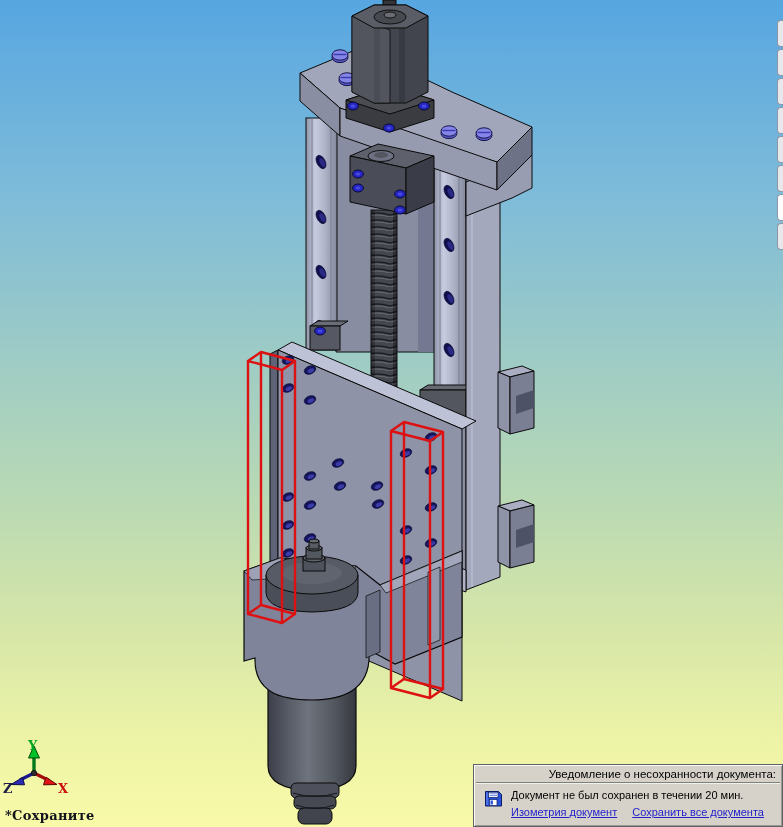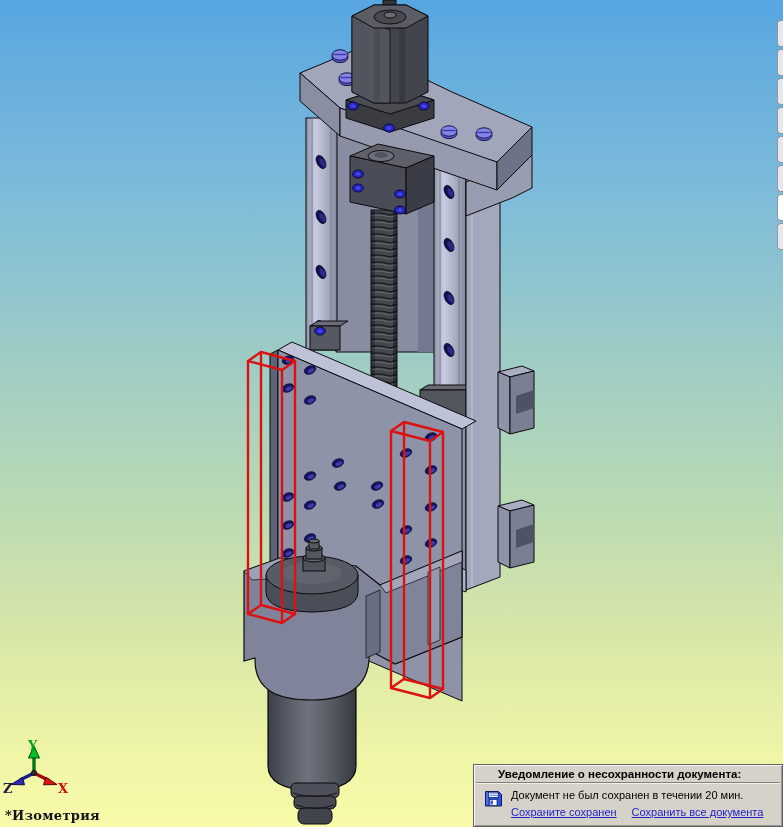--- a/index.html
+++ b/index.html
@@ -22,22 +22,23 @@
   }
   .dock-btn.active{background:#FFFFFF;}
   
   .popup{
     position:absolute;left:473px;top:764px;width:310px;height:63px;
     background:#D6D2C9;border:1px solid #5E6168;
     box-shadow:inset 1px 1px 0 #FBFAF7, inset -1px -1px 0 #9B988F;
     box-sizing:border-box;
   }
   .popup-title{
-    padding:3px 6px 2px 24px;font-size:11.5px;font-weight:bold;color:#000;
+    padding:3px 6px 2px 8px;font-size:11.5px;font-weight:normal;color:#000;
     white-space:nowrap;
+    text-align:right;
   }
   .popup-sep{height:0;border-top:1px solid #7E817A;border-bottom:1px solid #F2F0EA;margin:0 2px;}
   .popup-body{display:flex;align-items:flex-start;padding:5px 12px 0 10px;}
   .floppy{width:19px;height:19px;flex:0 0 auto;margin-right:8px;}
   .popup-msg{font-size:11px;color:#000;white-space:nowrap;}
   .popup-links{display:flex;gap:15px;margin-top:5px;}
   .popup-links a{font-size:11px;color:#2222CC;text-decoration:underline;cursor:pointer;white-space:nowrap;}
 </style>
 </head>
 <body>
@@ -273,21 +274,21 @@
       <polygon points="57,784.5 46,777.2 43.5,784.8" fill="#E01414" stroke="#5E0606"></polygon>
       <line x1="34" y1="773" x2="20" y2="780" stroke="#1A1A8C" stroke-width="3.4"></line>
       <polygon points="11,784.5 22.5,777.5 24.5,784.8" fill="#2A2AB4" stroke="#0A0A46"></polygon>
       <circle cx="34" cy="773" r="2.6" fill="#2E2E2E" stroke="#111"></circle>
       <text x="28" y="750" fill="#00A51F">Y</text>
       <text x="58" y="793" fill="#CC1010">X</text>
       <text x="3" y="793" fill="#1C1C46">Z</text>
     </g>
   </svg>
 
-  <div class="view-label">*Изометрия</div>
+  <div class="view-label">*Сохраните</div>
 
   <div class="dock">
     <div class="dock-btn"></div>
     <div class="dock-btn"></div>
     <div class="dock-btn"></div>
     <div class="dock-btn"></div>
     <div class="dock-btn"></div>
     <div class="dock-btn"></div>
     <div class="dock-btn active"></div>
     <div class="dock-btn"></div>
@@ -302,20 +303,20 @@
         <path d="M2.5,3.5 L3.5,3.5 L3.5,16 L2.5,16 Z" fill="#6E90F0"></path>
         <rect x="4.5" y="3.2" width="9.5" height="5.2" fill="#FFFFFF" stroke="#0A1C66" stroke-width="0.7"></rect>
         <line x1="5.5" y1="4.8" x2="13" y2="4.8" stroke="#4A6AD8" stroke-width="0.8"></line>
         <line x1="5.5" y1="6.6" x2="13" y2="6.6" stroke="#4A6AD8" stroke-width="0.8"></line>
         <rect x="5.5" y="10.5" width="7.5" height="6" fill="#FFFFFF" stroke="#0A1C66" stroke-width="0.7"></rect>
         <rect x="6.5" y="11.5" width="2.4" height="4" fill="#2A52D8"></rect>
       </svg>
       <div class="popup-msg-wrap">
         <div class="popup-msg">Документ не был сохранен в течении 20 мин.</div>
         <div class="popup-links">
-          <a>Сохраните сохранен</a>
+          <a>Изометрия документ</a>
           <a>Сохранить все документа</a>
         </div>
       </div>
     </div>
   </div>
 
 </div>
 
 </body></html>

